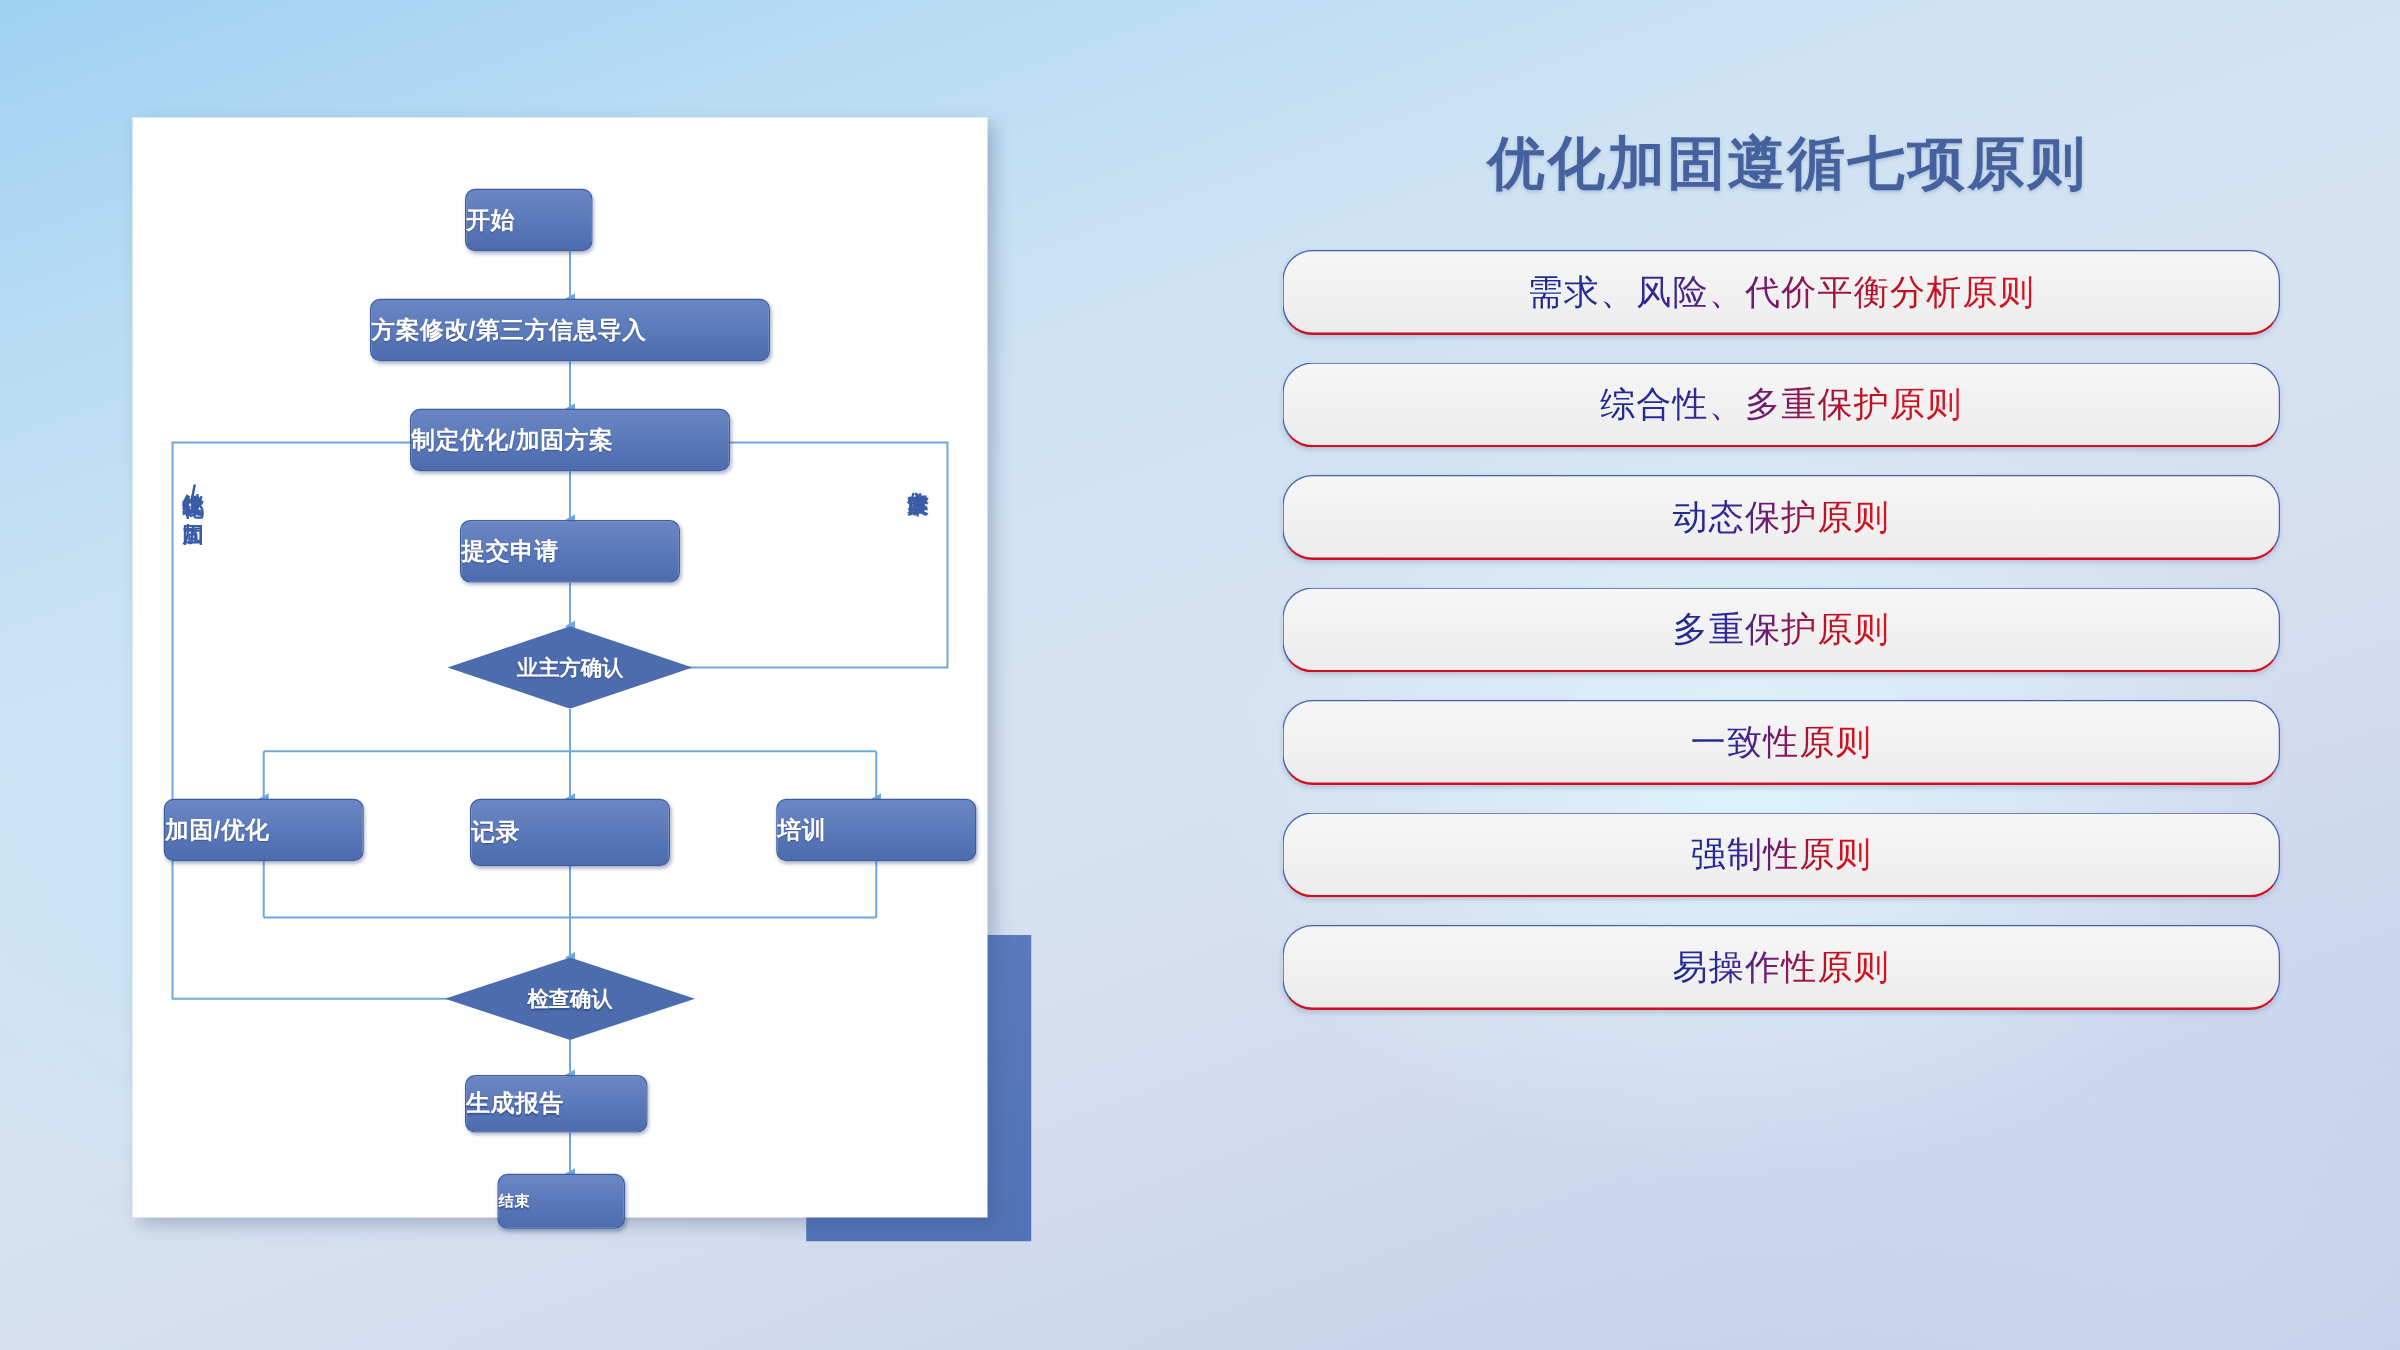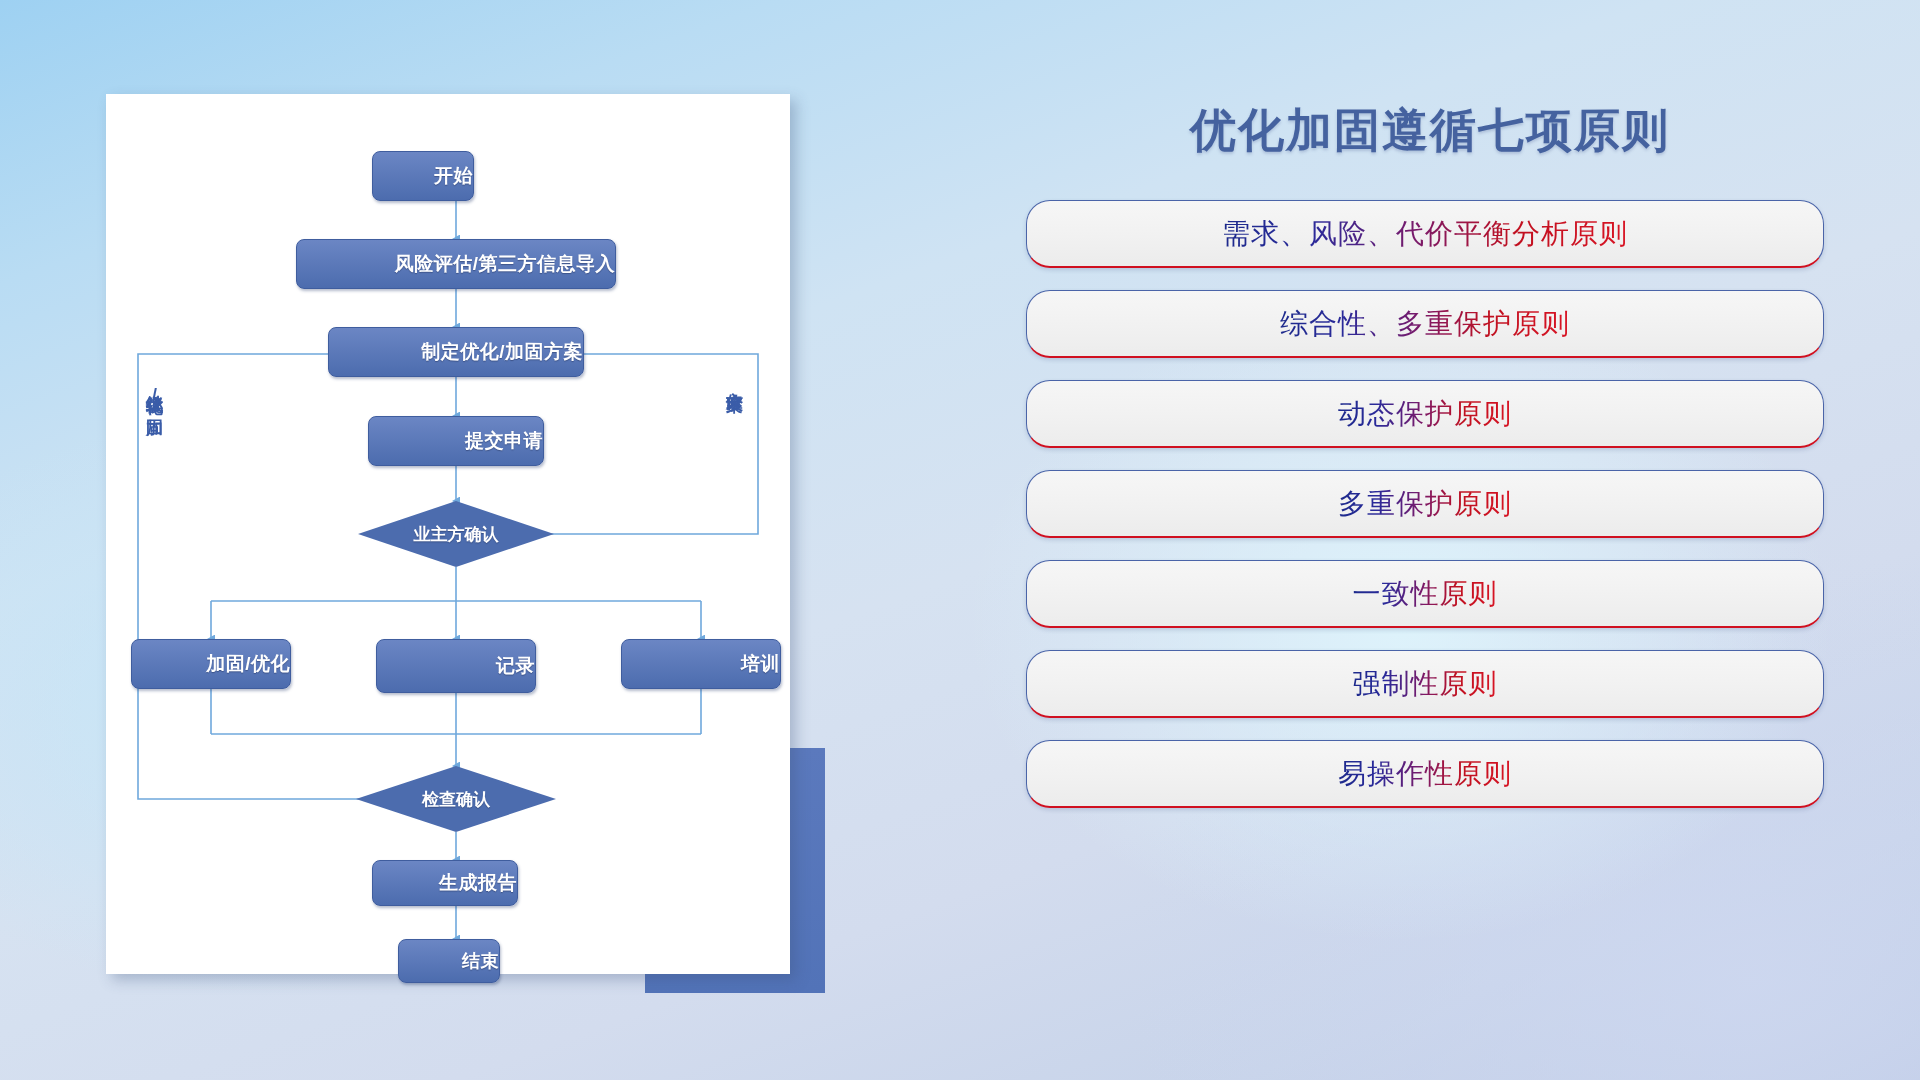--- a/index.html
+++ b/index.html
@@ -51,21 +51,21 @@
     width: 684px;
     height: 880px;
   }
 
   
   .node {
     position: absolute;
     box-sizing: border-box;
     display: flex;
     align-items: center;
-    justify-content: flex-end;
+    justify-content: flex-start;
     background: linear-gradient(180deg, #6b86c4 0%, #4c6cae 100%);
     border: 1px solid #3f5d9e;
     border-radius: 8px;
     color: #ffffff;
     font-weight: bold;
     letter-spacing: 0.5px;
     text-shadow: 0 1px 1px rgba(30,45,85,0.45);
     box-shadow: 1px 2px 3px rgba(40,60,110,0.35);
     white-space: nowrap;
   }
@@ -208,21 +208,21 @@
 
           <line x1="350" y1="812" x2="350" y2="845" marker-end="url(#arrow)"></line>
         </g>
       </svg>
 
       <div class="node" style="left:266px; top:57px; width:102px; height:50px; font-size:19px;">
         <span>开始</span>
       </div>
 
       <div class="node" style="left:190px; top:145px; width:320px; height:50px; font-size:19px;">
-        <span>风险评估/第三方信息导入</span>
+        <span>方案修改/第三方信息导入</span>
       </div>
 
       <div class="node" style="left:262px; top:322px; width:176px; height:50px; font-size:19px;">
         <span>提交申请</span>
       </div>
 
       <div class="node" style="left:222px; top:233px; width:256px; height:50px; font-size:19px;">
         <span>制定优化/加固方案</span>
       </div>
 
@@ -243,21 +243,21 @@
       </div>
 
       <div class="diamond" style="left:250px; top:672px; width:200px; height:66px; font-size:17px;">
         <span>检查确认</span>
       </div>
 
       <div class="node" style="left:266px; top:766px; width:146px; height:46px; font-size:19px;">
         <span>生成报告</span>
       </div>
 
-      <div class="node" style="left:292px; top:845px; width:102px; height:44px; font-size:18px;">
+      <div class="node" style="left:292px; top:845px; width:102px; height:44px; font-size:12px;">
         <span>结束</span>
       </div>
 
       <div class="side-label" style="left:40px; top:287px;">继续优化/加固</div>
 
       <div class="side-label" style="left:620px; top:285px;">方案修改</div>
 
     </div>
   </div>
 

